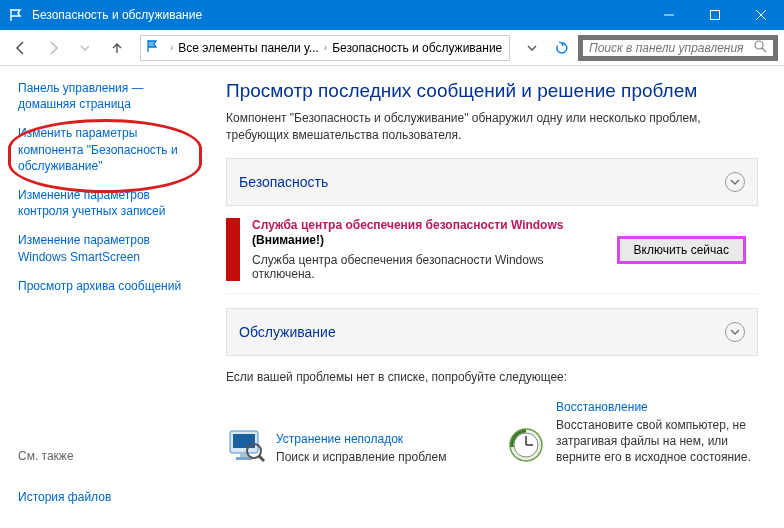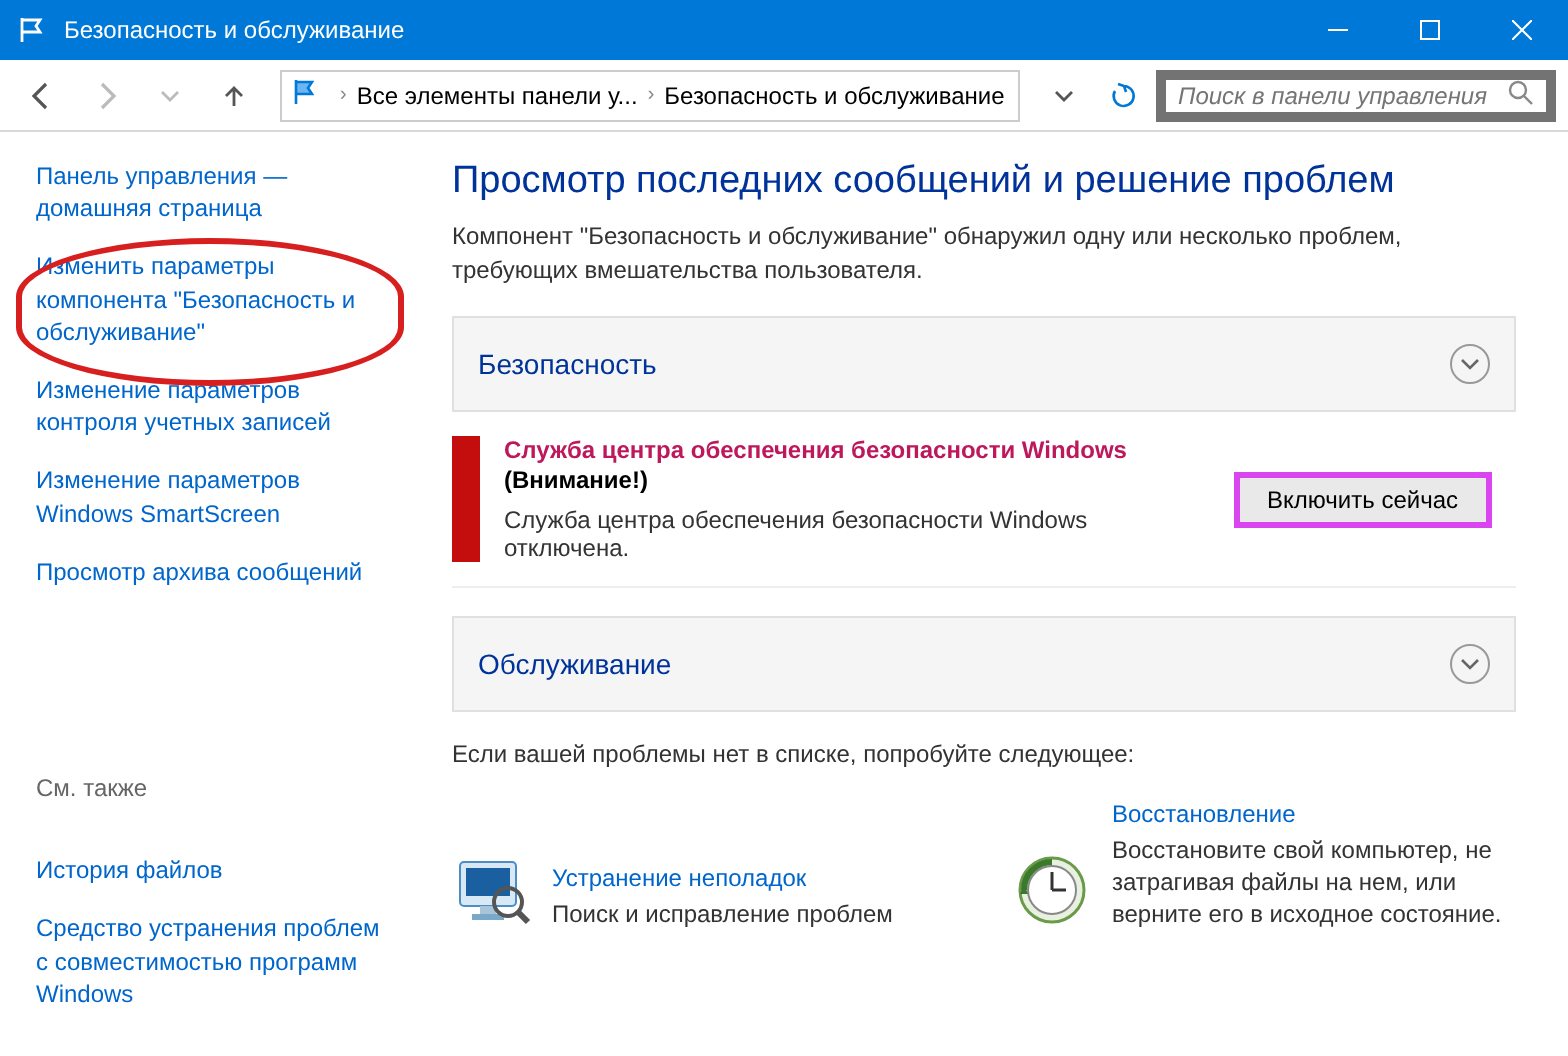--- a/index.html
+++ b/index.html
@@ -145,21 +145,20 @@
     <div class="highlighted">
       <a href="#">Изменить параметры компонента "Безопасность и обслуживание"</a>
       <div class="red-circle"></div>
     </div>
     <a href="#">Изменение параметров контроля учетных записей</a>
     <a href="#">Изменение параметров Windows SmartScreen</a>
     <a href="#">Просмотр архива сообщений</a>
     <div class="spacer"></div>
     <div class="see-also-label">См. также</div>
     <a href="#">История файлов</a>
-    <a href="#">Средство устранения проблем с совместимостью программ Windows</a>
   </div>
 
   <div class="main">
     <h1>Просмотр последних сообщений и решение проблем</h1>
     <p class="intro">Компонент "Безопасность и обслуживание" обнаружил одну или несколько проблем, требующих вмешательства пользователя.</p>
 
     <div class="section-bar">
       <span class="section-title">Безопасность</span>
       <span class="chevron-circle">
         <svg width="10" height="10" viewBox="0 0 10 10">

